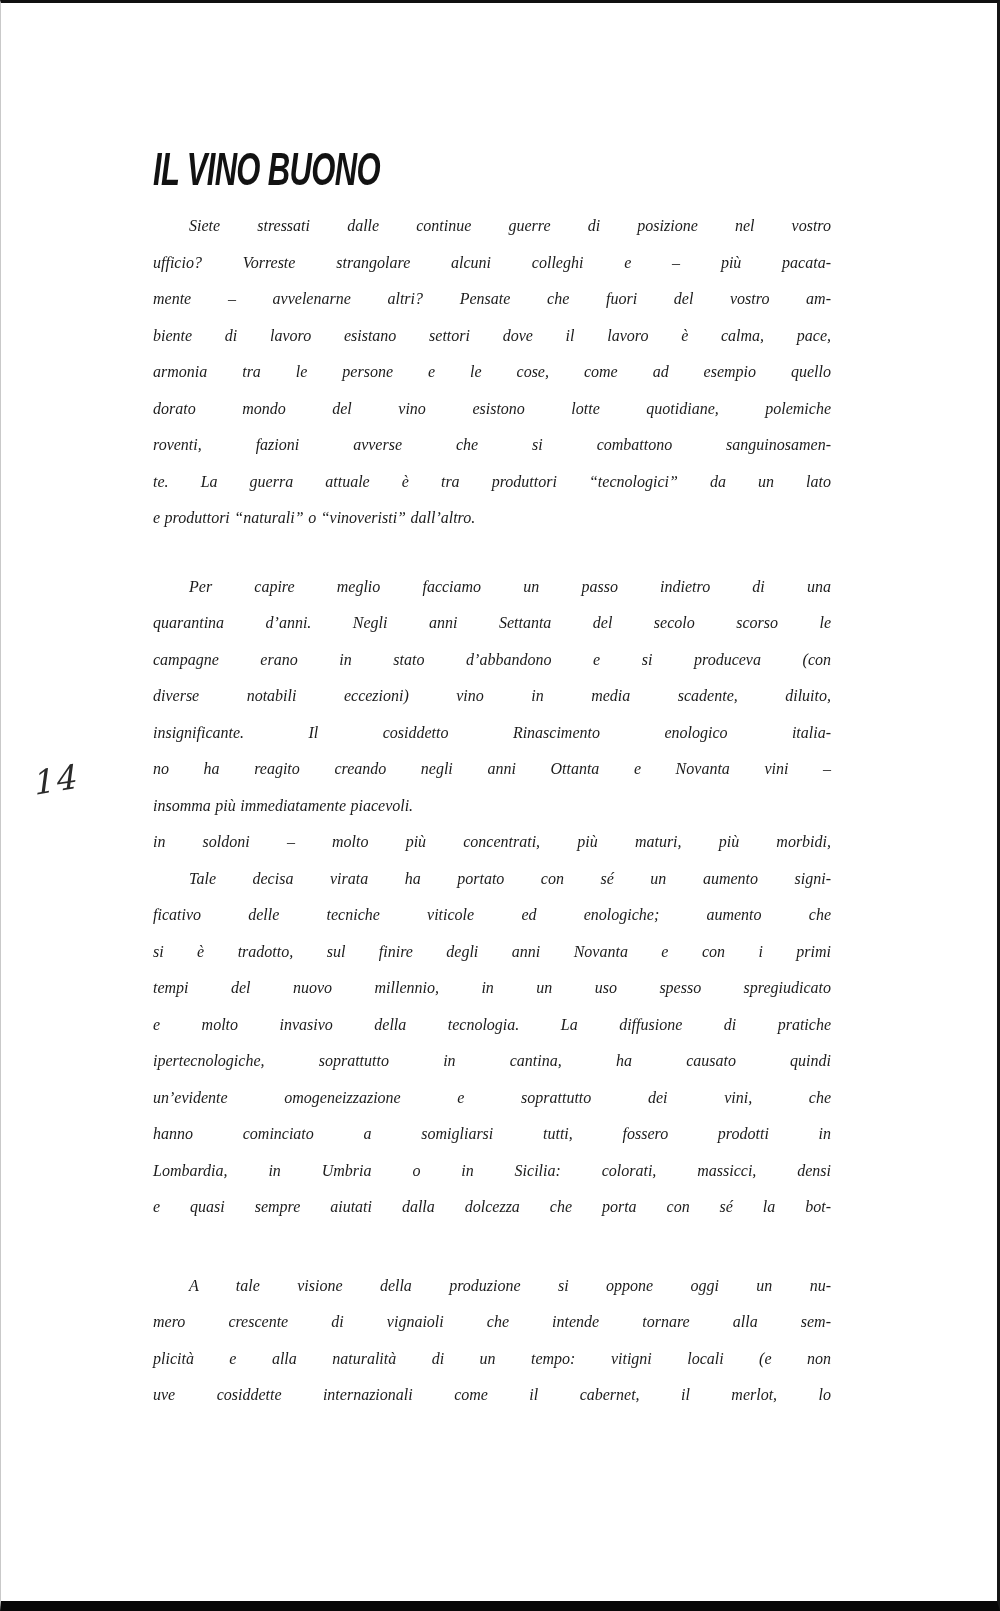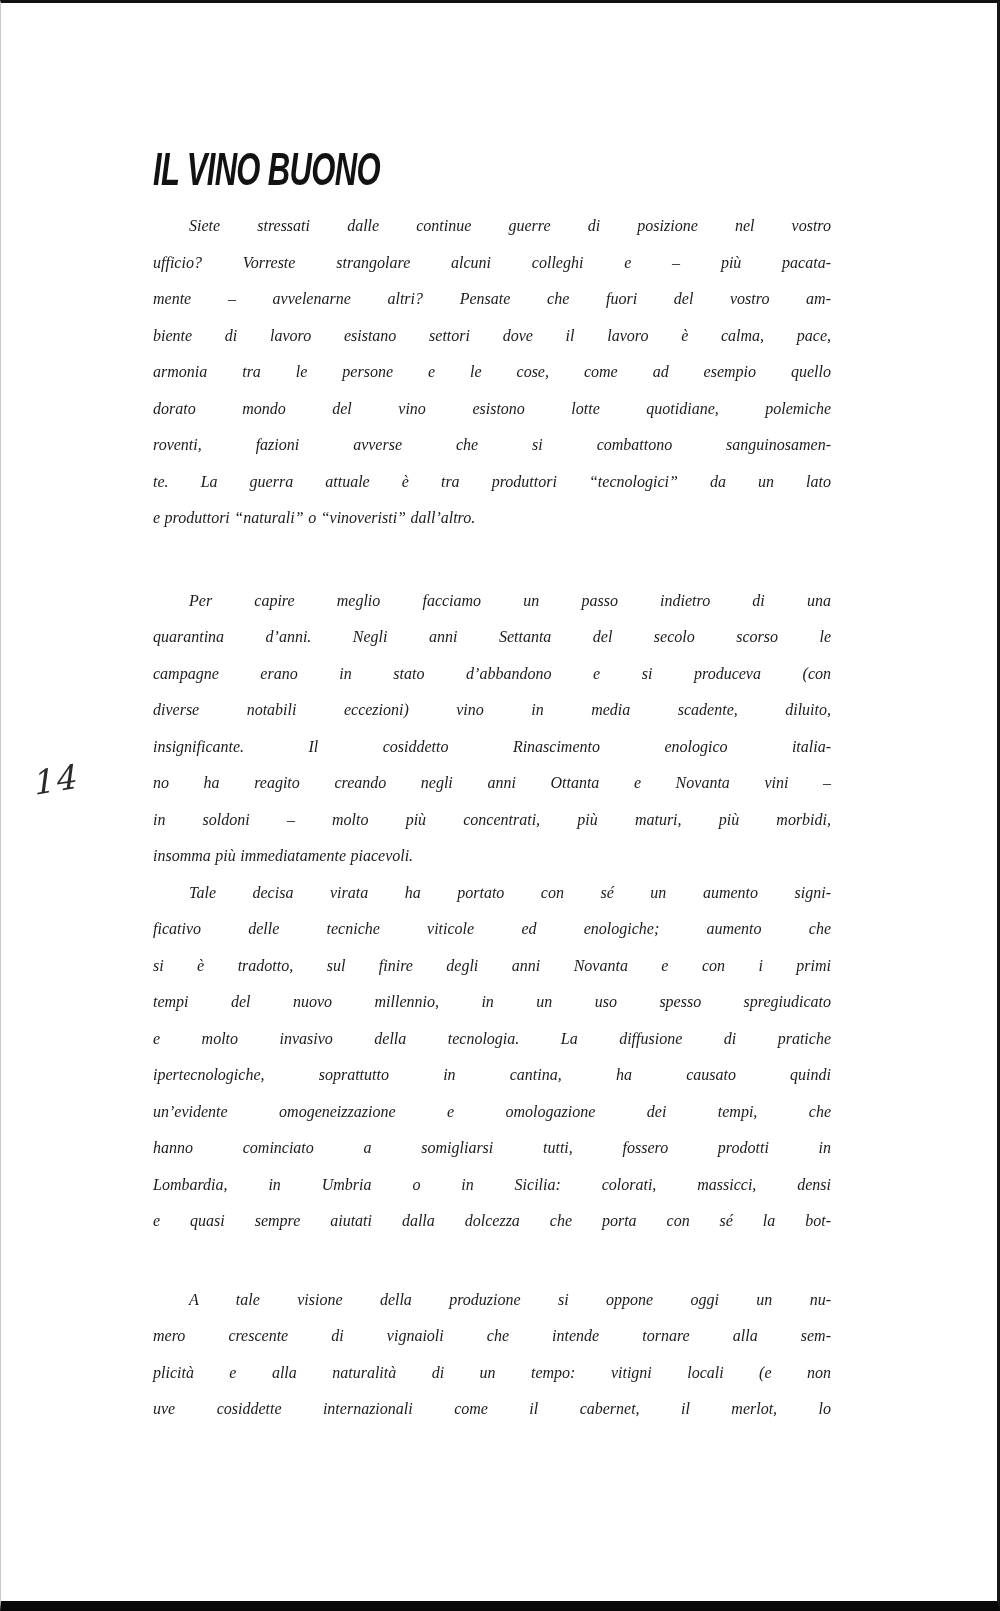--- a/index.html
+++ b/index.html
@@ -36,21 +36,21 @@
     line-height: 47px;
     letter-spacing: -1px;
     color: #121212;
     transform: scaleX(0.66);
     transform-origin: left center;
     white-space: nowrap;
   }
   .para {
     margin: 0;
   }
-  .para.gap1 { margin-top: 46px; }
+  .para.gap1 { margin-top: 32px; }
   .para.gap2 { margin-top: 42px; }
   .line {
     font-size: 16px;
     line-height: 36.5px;
     height: 36.5px;
     text-align: justify;
     text-align-last: justify;
     word-spacing: 0.5px;
   }
   .line.first { text-indent: 36px; }
@@ -89,31 +89,31 @@
           <div class="line">te. La guerra attuale è tra produttori “tecnologici” da un lato</div>
           <div class="line last">e produttori “naturali” o “vinoveristi” dall’altro.</div>
         </div>
         <div class="para gap1">
           <div class="line first">Per capire meglio facciamo un passo indietro di una</div>
           <div class="line">quarantina d’anni. Negli anni Settanta del secolo scorso le</div>
           <div class="line">campagne erano in stato d’abbandono e si produceva (con</div>
           <div class="line">diverse notabili eccezioni) vino in media scadente, diluito,</div>
           <div class="line">insignificante. Il cosiddetto Rinascimento enologico italia-</div>
           <div class="line">no ha reagito creando negli anni Ottanta e Novanta vini –</div>
+          <div class="line last">insomma più immediatamente piacevoli.</div>
           <div class="line">in soldoni – molto più concentrati, più maturi, più morbidi,</div>
-          <div class="line last">insomma più immediatamente piacevoli.</div>
         </div>
         <div class="para">
           <div class="line first">Tale decisa virata ha portato con sé un aumento signi-</div>
           <div class="line">ficativo delle tecniche viticole ed enologiche; aumento che</div>
           <div class="line">si è tradotto, sul finire degli anni Novanta e con i primi</div>
           <div class="line">tempi del nuovo millennio, in un uso spesso spregiudicato</div>
           <div class="line">e molto invasivo della tecnologia. La diffusione di pratiche</div>
           <div class="line">ipertecnologiche, soprattutto in cantina, ha causato quindi</div>
-          <div class="line">un’evidente omogeneizzazione e omologazione dei tempi, che</div>
+          <div class="line">un’evidente omogeneizzazione e soprattutto dei vini, che</div>
           <div class="line">hanno cominciato a somigliarsi tutti, fossero prodotti in</div>
           <div class="line">Lombardia, in Umbria o in Sicilia: colorati, massicci, densi</div>
           <div class="line">e quasi sempre aiutati dalla dolcezza che porta con sé la bot-</div>
         </div>
         <div class="para gap2">
           <div class="line first">A tale visione della produzione si oppone oggi un nu-</div>
           <div class="line">mero crescente di vignaioli che intende tornare alla sem-</div>
           <div class="line">plicità e alla naturalità di un tempo: vitigni locali (e non</div>
           <div class="line">uve cosiddette internazionali come il cabernet, il merlot, lo</div>
         </div>

